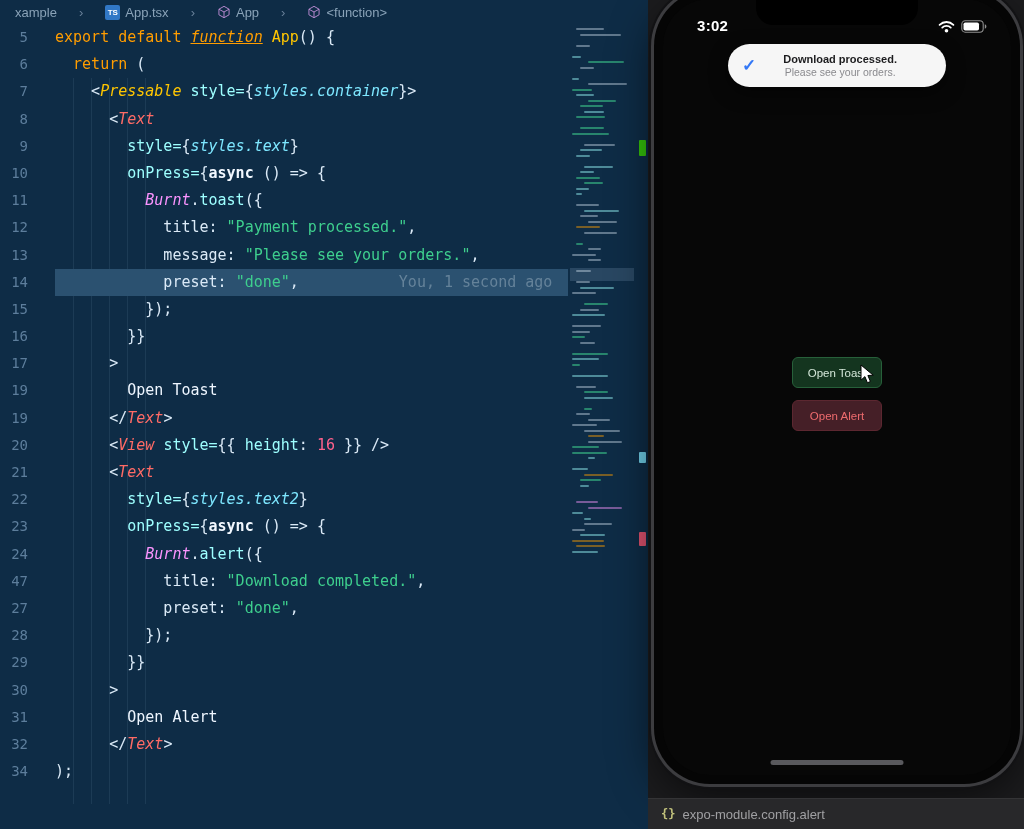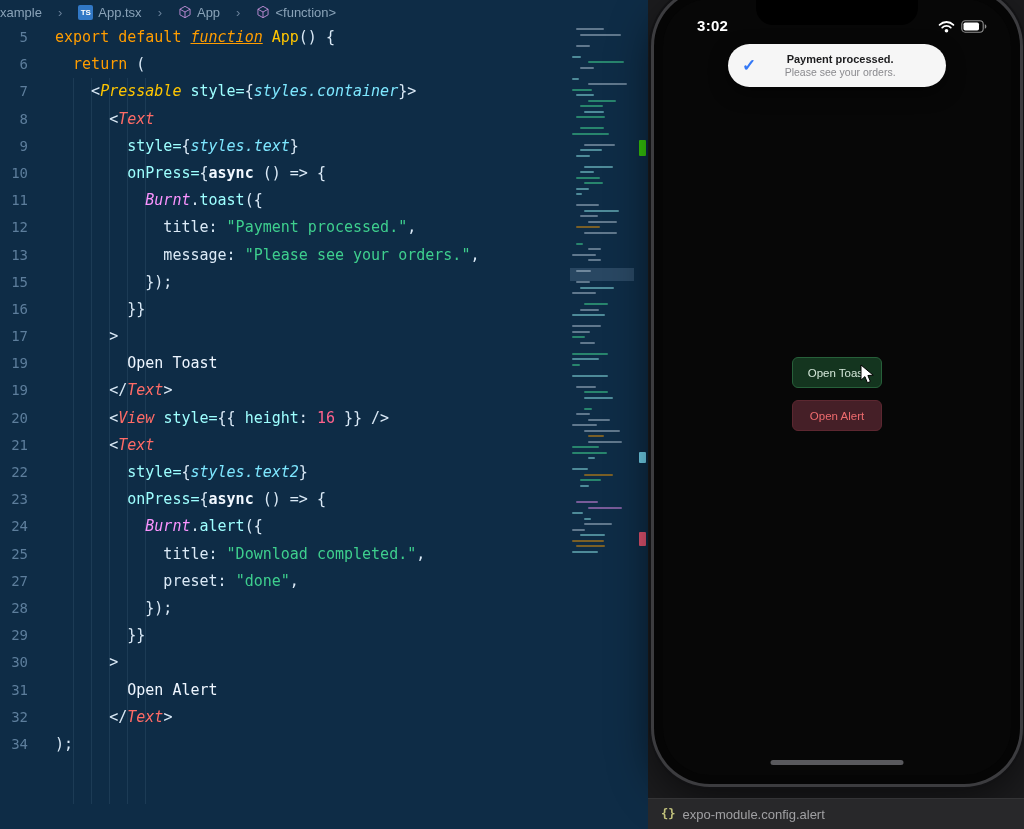--- a/index.html
+++ b/index.html
@@ -1,22 +1,22 @@
 <!DOCTYPE html>
 <html style="--editor-bg: #0e2c46; --gutter: #5d7e9c; --kw: #ff9d00; --fn-yellow: #ffc600; --tag-red: #ff6b66; --cyan: #9effff; --cyan-deep: #7ee7ff; --pink: #fb94ff; --string: #3ecf8e; --num: #ff628c; --plain: #dbeaf7; --jsx-text: #eef6ff; --blame: #6f8ba1; --hl-line: #2b5170; --panel-bg: #1c1c1e; --strip-bg: #28282a; --phone-frame: #3c3c3f; --toast-bg: #f6f6f6; --toast-blue: #3478f6; --toast-title: #1c1c1e; --toast-msg: #8a8a8e; --btn-green-bg: #14351f; --btn-green-border: #27603a; --btn-green-text: #d3e6d8; --btn-red-bg: #451f27; --btn-red-border: #5c2730; --btn-red-text: #ee6b6e;"><head>
 <meta charset="utf-8">
 <style>
   html,body{margin:0;padding:0;background:#000;}
   .stage{position:relative;width:1024px;height:829px;overflow:hidden;
          background:var(--panel-bg,#1c1c1e);font-family:"Liberation Sans",sans-serif;}
 
   
   .editor{position:absolute;left:0;top:0;width:648px;height:829px;background:var(--editor-bg,#0e2c46);overflow:hidden;}
-  .breadcrumb{position:absolute;left:0;top:0;height:24px;display:flex;align-items:center;gap:16px;
-              padding-left:0;color:#8aa3b8;font-size:13px;z-index:5;}
+  .breadcrumb{position:absolute;left:0;top:0;height:24px;display:flex;align-items:center;gap:22px;
+              padding-left:15px;color:#8aa3b8;font-size:13px;z-index:5;}
   .crumb{display:flex;align-items:center;gap:5px;cursor:default;}
   .sep{color:#69819a;font-size:13px;}
   .ts-icon{width:15px;height:15px;background:#3178c6;color:#fff;font-size:8px;font-weight:bold;
            display:flex;align-items:center;justify-content:center;border-radius:2px;font-family:"Liberation Sans",sans-serif;}
   .sym-icon svg{width:14px;height:14px;display:block;}
 
   .guide{position:absolute;width:1px;top:78px;height:726px;background:rgba(127,164,196,.13);}
 
   .code-area{position:absolute;left:0;top:24px;width:568px;}
   .code-line{display:flex;height:27.2px;line-height:27.2px;
@@ -132,31 +132,32 @@
     <div class="code-area">
         <div class="code-line"><span class="lnum">5</span><span class="ltext"><span class="t-kw">export</span><span class="t-pl"> </span><span class="t-kw">default</span><span class="t-pl"> </span><span class="t-kwi">function</span><span class="t-pl"> </span><span class="t-fn">App</span><span class="t-pl">() {</span></span></div>
         <div class="code-line"><span class="lnum">6</span><span class="ltext"><span class="t-pl">  </span><span class="t-kw">return</span><span class="t-pl"> (</span></span></div>
         <div class="code-line"><span class="lnum">7</span><span class="ltext"><span class="t-pl">    &lt;</span><span class="t-tagY">Pressable</span><span class="t-pl"> </span><span class="t-cy">style=</span><span class="t-pl">{</span><span class="t-cyi">styles.container</span><span class="t-pl">}&gt;</span></span></div>
         <div class="code-line"><span class="lnum">8</span><span class="ltext"><span class="t-pl">      &lt;</span><span class="t-tagR">Text</span></span></div>
         <div class="code-line"><span class="lnum">9</span><span class="ltext"><span class="t-pl">        </span><span class="t-cy">style=</span><span class="t-pl">{</span><span class="t-cyi">styles.text</span><span class="t-pl">}</span></span></div>
         <div class="code-line"><span class="lnum">10</span><span class="ltext"><span class="t-pl">        </span><span class="t-cy">onPress=</span><span class="t-pl">{</span><span class="t-b">async</span><span class="t-pl"> () =&gt; {</span></span></div>
         <div class="code-line"><span class="lnum">11</span><span class="ltext"><span class="t-pl">          </span><span class="t-pk">Burnt</span><span class="t-pl">.</span><span class="t-cy">toast</span><span class="t-pl">({</span></span></div>
         <div class="code-line"><span class="lnum">12</span><span class="ltext"><span class="t-pl">            title: </span><span class="t-str">"Payment processed."</span><span class="t-pl">,</span></span></div>
         <div class="code-line"><span class="lnum">13</span><span class="ltext"><span class="t-pl">            message: </span><span class="t-str">"Please see your orders."</span><span class="t-pl">,</span></span></div>
+        <div class="code-line hl"><span class="lnum">14</span><span class="ltext"><span class="t-pl">            preset: </span><span class="t-str">"done"</span><span class="t-pl">,</span><span class="blame">You, 1 second ago</span></span></div>
         <div class="code-line"><span class="lnum">15</span><span class="ltext"><span class="t-pl">          });</span></span></div>
         <div class="code-line"><span class="lnum">16</span><span class="ltext"><span class="t-pl">        }}</span></span></div>
         <div class="code-line"><span class="lnum">17</span><span class="ltext"><span class="t-pl">      &gt;</span></span></div>
         <div class="code-line"><span class="lnum">19</span><span class="ltext"><span class="t-pl">        </span><span class="t-txt">Open Toast</span></span></div>
         <div class="code-line"><span class="lnum">19</span><span class="ltext"><span class="t-pl">      &lt;/</span><span class="t-tagR">Text</span><span class="t-pl">&gt;</span></span></div>
         <div class="code-line"><span class="lnum">20</span><span class="ltext"><span class="t-pl">      &lt;</span><span class="t-tagR">View</span><span class="t-pl"> </span><span class="t-cy">style=</span><span class="t-pl">{{ </span><span class="t-cy">height</span><span class="t-pl">: </span><span class="t-num">16</span><span class="t-pl"> }} /&gt;</span></span></div>
         <div class="code-line"><span class="lnum">21</span><span class="ltext"><span class="t-pl">      &lt;</span><span class="t-tagR">Text</span></span></div>
         <div class="code-line"><span class="lnum">22</span><span class="ltext"><span class="t-pl">        </span><span class="t-cy">style=</span><span class="t-pl">{</span><span class="t-cyi">styles.text2</span><span class="t-pl">}</span></span></div>
         <div class="code-line"><span class="lnum">23</span><span class="ltext"><span class="t-pl">        </span><span class="t-cy">onPress=</span><span class="t-pl">{</span><span class="t-b">async</span><span class="t-pl"> () =&gt; {</span></span></div>
         <div class="code-line"><span class="lnum">24</span><span class="ltext"><span class="t-pl">          </span><span class="t-pk">Burnt</span><span class="t-pl">.</span><span class="t-cy">alert</span><span class="t-pl">({</span></span></div>
-        <div class="code-line"><span class="lnum">25</span><span class="ltext"><span class="t-pl">            title: </span><span class="t-str">"Download completed."</span><span class="t-pl">,</span></span></div>
+        <div class="code-line"><span class="lnum">47</span><span class="ltext"><span class="t-pl">            title: </span><span class="t-str">"Download completed."</span><span class="t-pl">,</span></span></div>
         <div class="code-line"><span class="lnum">27</span><span class="ltext"><span class="t-pl">            preset: </span><span class="t-str">"done"</span><span class="t-pl">,</span></span></div>
         <div class="code-line"><span class="lnum">28</span><span class="ltext"><span class="t-pl">          });</span></span></div>
         <div class="code-line"><span class="lnum">29</span><span class="ltext"><span class="t-pl">        }}</span></span></div>
         <div class="code-line"><span class="lnum">30</span><span class="ltext"><span class="t-pl">      &gt;</span></span></div>
         <div class="code-line"><span class="lnum">31</span><span class="ltext"><span class="t-pl">        </span><span class="t-txt">Open Alert</span></span></div>
         <div class="code-line"><span class="lnum">32</span><span class="ltext"><span class="t-pl">      &lt;/</span><span class="t-tagR">Text</span><span class="t-pl">&gt;</span></span></div>
         <div class="code-line"><span class="lnum">34</span><span class="ltext"><span class="t-pl">);</span></span></div>
       </div>
 
     <div class="minimap">
@@ -269,21 +270,21 @@
               <rect x="0.8" y="0.8" width="21.4" height="11.4" rx="3.4" fill="none" stroke="rgba(255,255,255,.55)" stroke-width="1.1"></rect>
               <rect x="2.5" y="2.5" width="15.5" height="8" rx="1.8" fill="#fff"></rect>
               <path d="M23.8 4.3 v4.4 a2.3 2.3 0 0 0 0 -4.4" fill="rgba(255,255,255,.55)"></path>
             </svg>
           </span>
         </div>
 
         <div class="toast">
           <span class="check">✓</span>
           <span class="toast-text">
-            <div class="toast-title">Payment processed.</div>
+            <div class="toast-title">Download processed.</div>
             <div class="toast-msg">Please see your orders.</div>
           </span>
         </div>
 
         <div class="btn btn-toast">Open Toast</div>
         <div class="btn btn-alert">Open Alert</div>
 
         <div class="home"></div>
 
         <span class="cursor">

